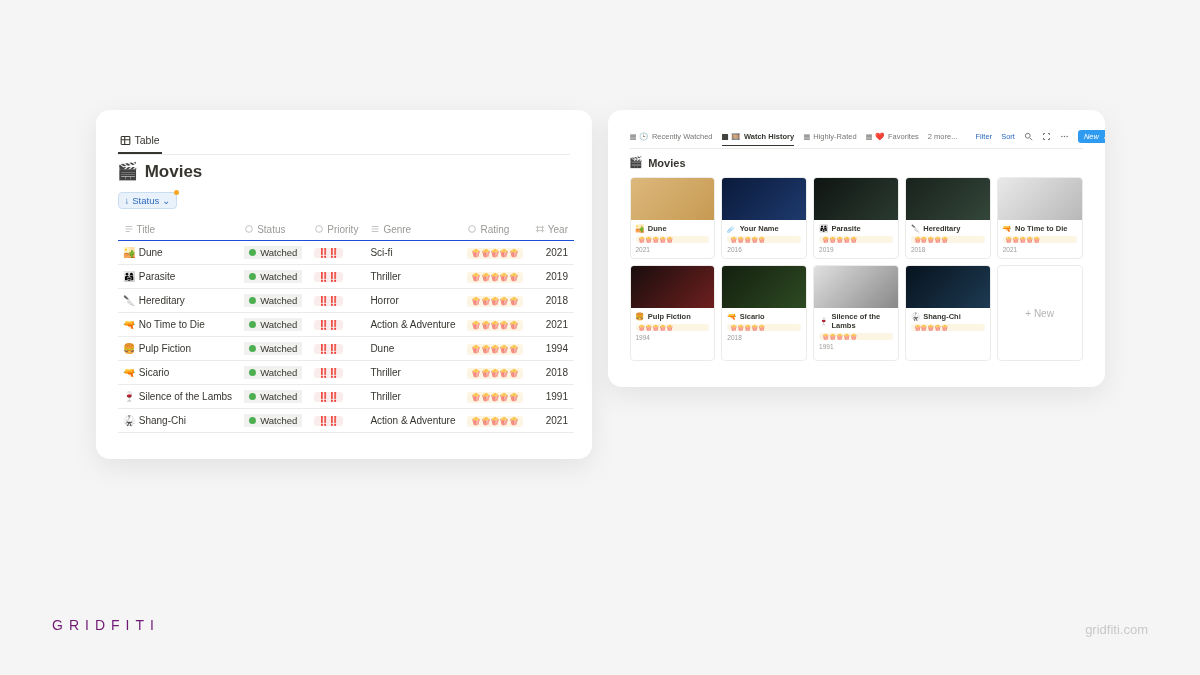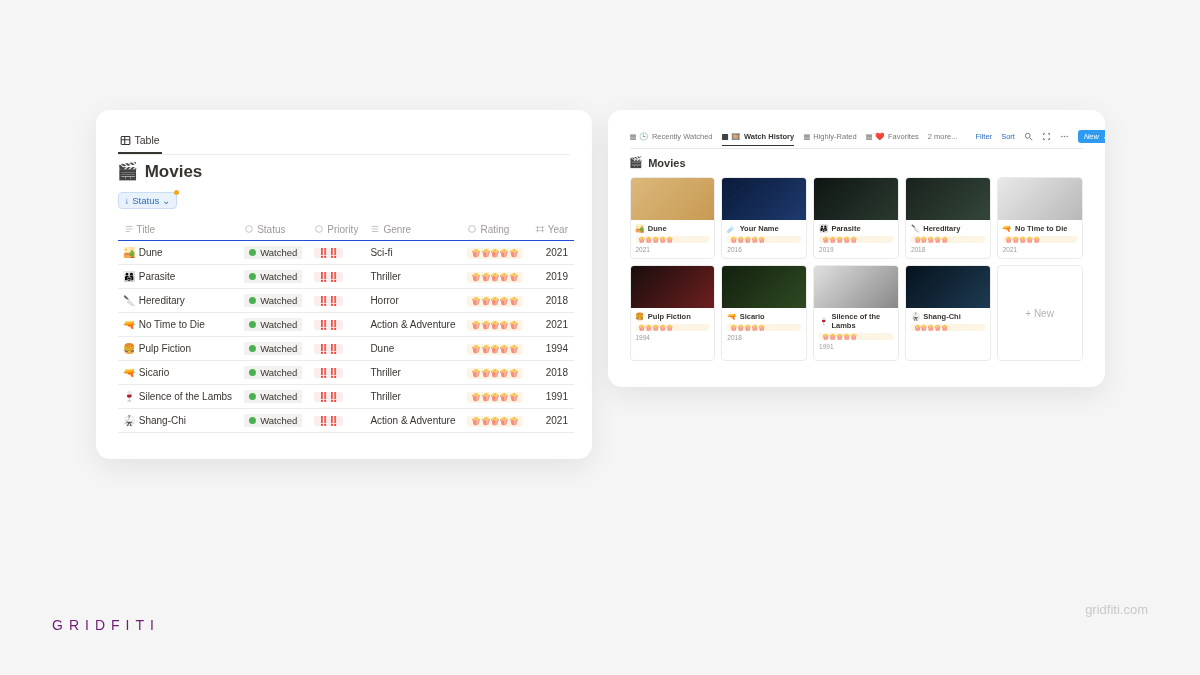--- a/index.html
+++ b/index.html
@@ -165,21 +165,21 @@
     color:#b5b4b1; font-size:10px; cursor:pointer;
     min-height:96px;
   }
 
   
   .wm-left {
     position:absolute; left:52px; bottom:42px;
     font-size:14px; letter-spacing:6px; color:#701a75; font-weight:300;
   }
   .wm-right {
-    position:absolute; right:52px; bottom:58px;
+    position:absolute; right:52px; bottom:38px;
     font-size:13px; color:#c9c9c9;
   }
 </style>
 </head>
 <body>
 
 <div class="stage">
 
   <div class="panel left">
 

